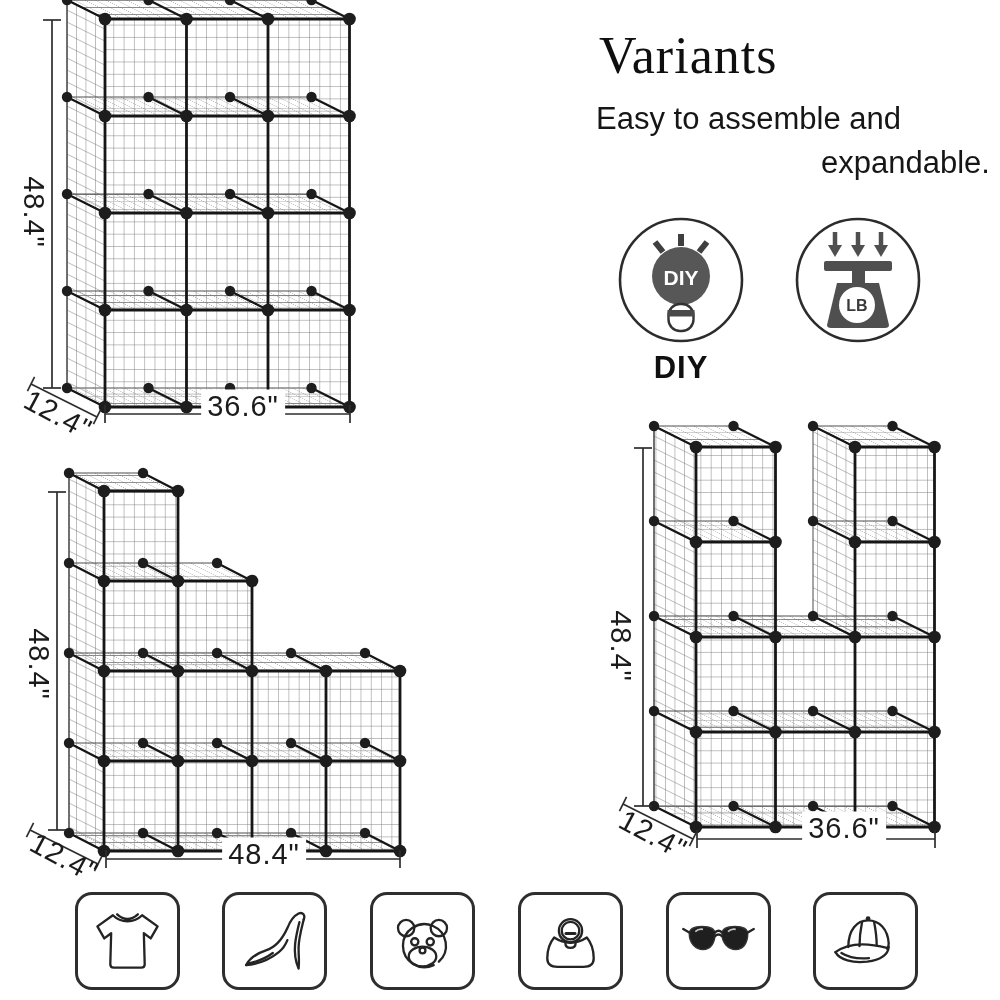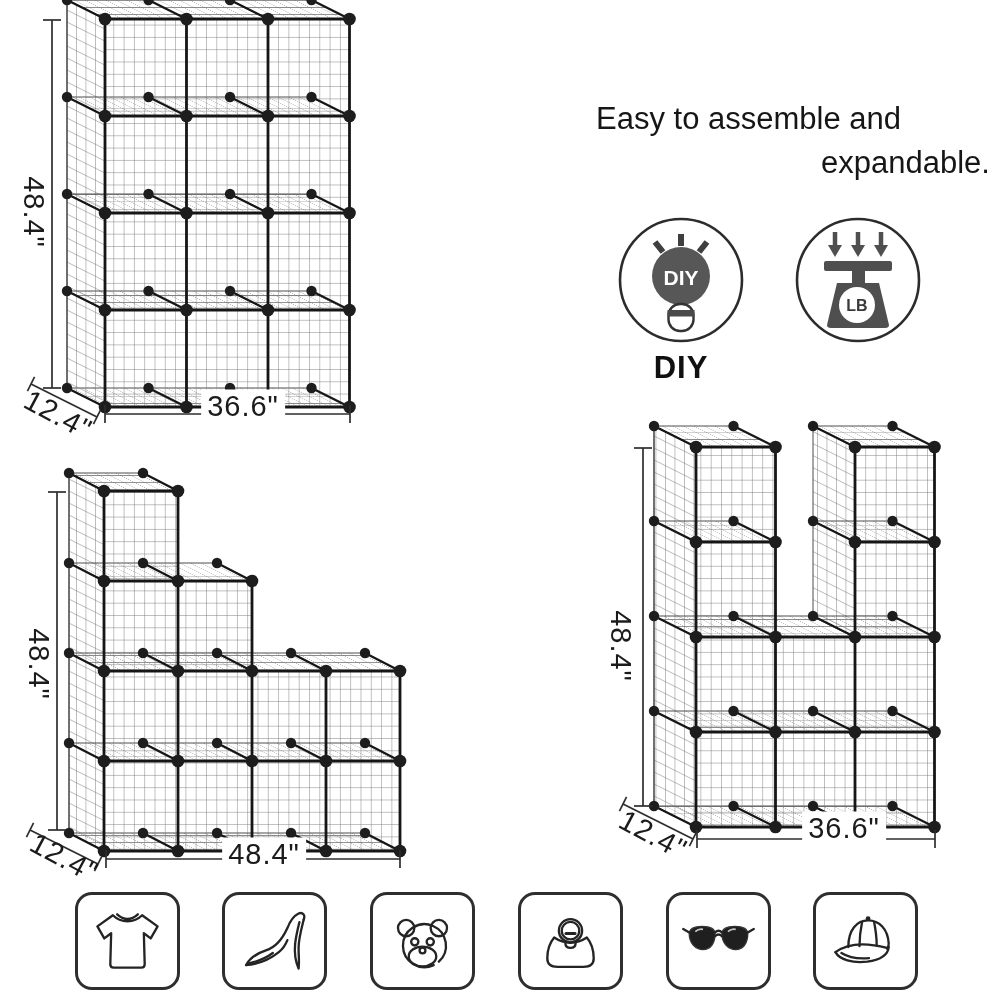--- a/index.html
+++ b/index.html
@@ -390,20 +390,21 @@
           <line x1="697" y1="839" x2="935" y2="839"></line>
           <line x1="697" y1="830" x2="697" y2="848"></line>
           <line x1="935" y1="830" x2="935" y2="848"></line>
           <line x1="623" y1="804" x2="693" y2="839"></line>
           <line x1="619.4222912360003" y1="811.1554175279994" x2="626.5777087639997" y2="796.8445824720006"></line>
           <line x1="689.4222912360003" y1="846.1554175279994" x2="696.5777087639997" y2="831.8445824720006"></line>
         </g>
       </g>
     </svg>
 
+  <div id="title">Variants</div>
   <div id="sub2" class="sub">expandable.</div>
   <div id="sub1" class="sub">Easy to assemble and</div>
 
   <svg id="feat-diy" class="feat-svg" viewBox="0 0 132 132">
     <circle cx="66" cy="66" r="61" fill="#fff" stroke="#2c2c2c" stroke-width="2.6"></circle>
     <g stroke="#3f3f3f" stroke-width="6">
       <line x1="40" y1="28" x2="48" y2="38"></line>
       <line x1="66" y1="20" x2="66" y2="32"></line>
       <line x1="92" y1="28" x2="84" y2="38"></line>
     </g>

